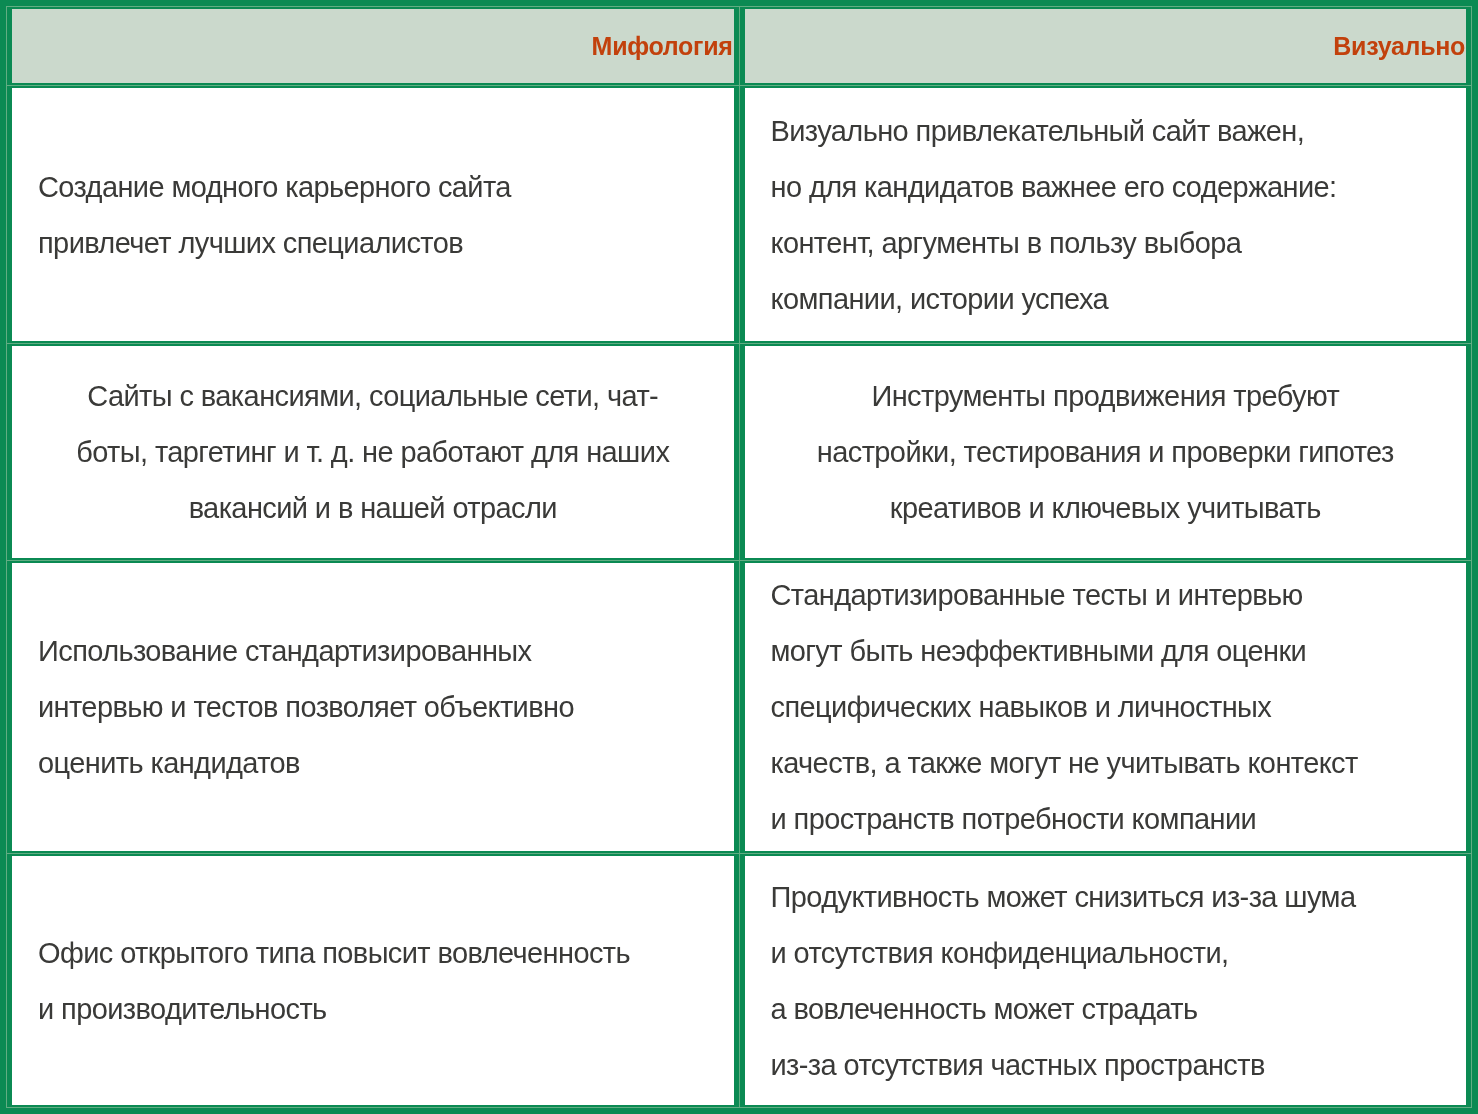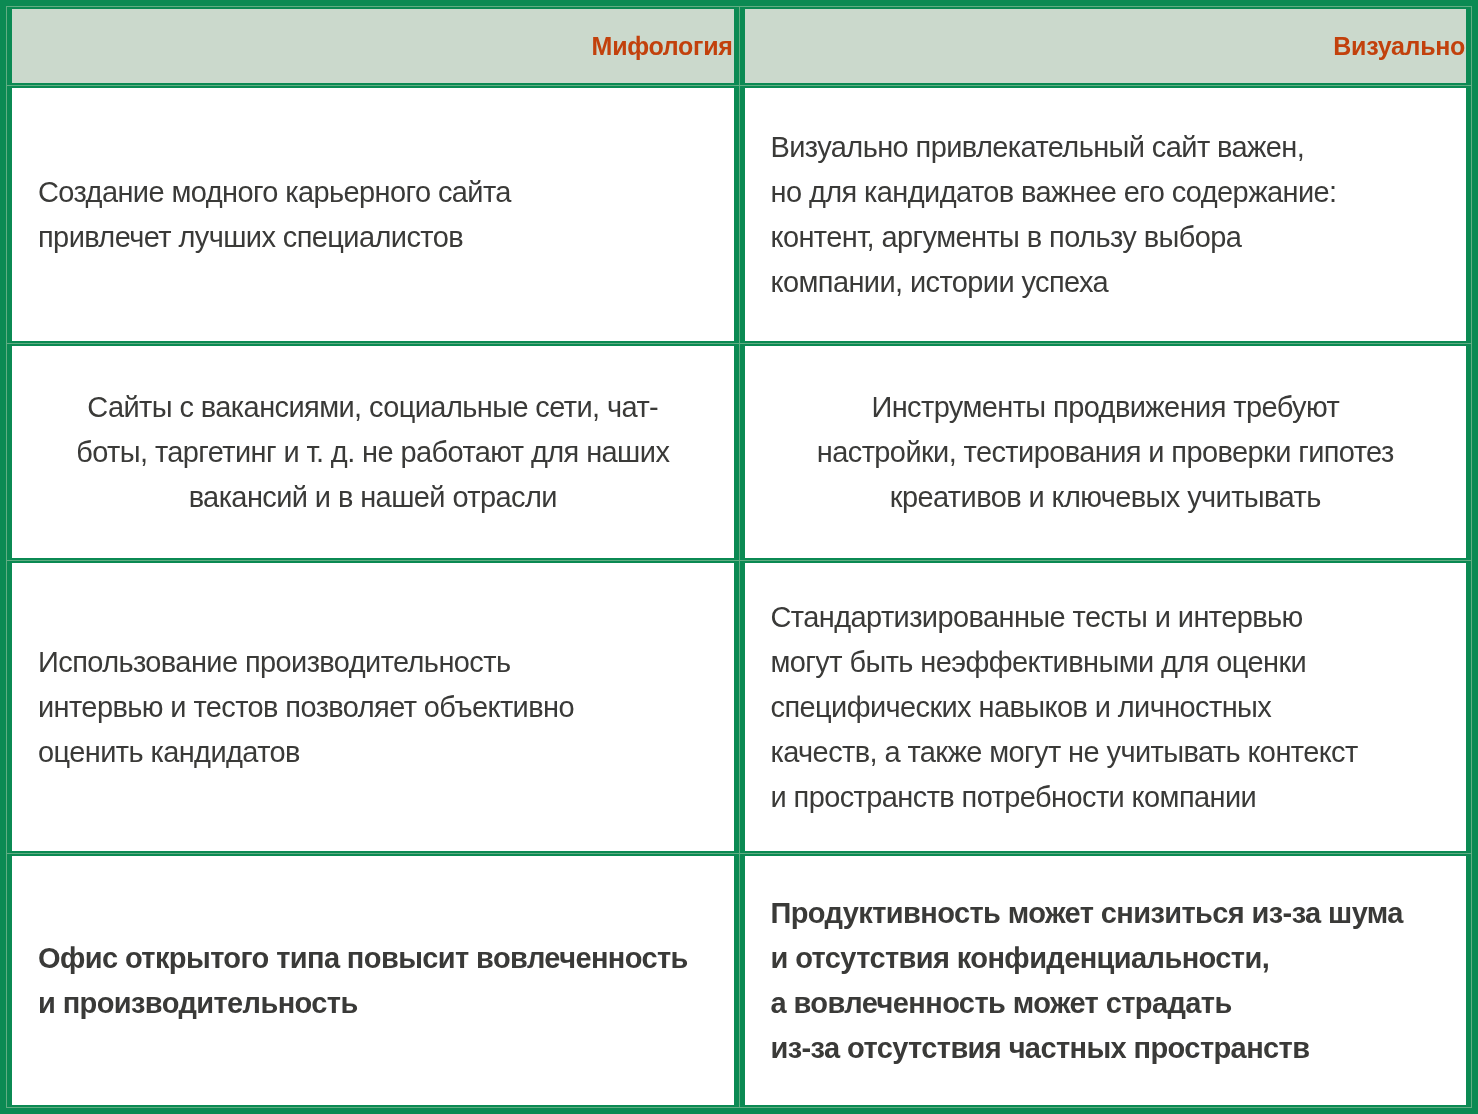--- a/index.html
+++ b/index.html
@@ -40,31 +40,31 @@
     color: #c2410c;
     font-size: 25px;
     font-weight: bold;
     text-align: right;
     letter-spacing: -0.3px;
   }
   td {
     padding: 0 26px;
     color: #3a3a38;
     font-size: 29px;
-    line-height: 45px;
+    line-height: 56px;
     letter-spacing: -0.6px;
     text-align: left;
   }
   td .cell-text {
     white-space: pre-line;
   }
   tr.row-1 td { height: 252px; }
   tr.row-2 td { height: 212px; text-align: center; }
   tr.row-3 td { height: 286px; }
-  tr.row-4 td { height: 248px; font-weight: bold; }
+  tr.row-4 td { height: 248px; }
 </style>
 </head>
 <body>
 
 <div class="page">
   <table class="myth-table">
     <thead>
       <tr>
         <th>
           <span class="cell-text">Мифология</span>
@@ -94,21 +94,21 @@
 вакансий и в нашей отрасли</div>
         </td>
         <td>
           <div class="cell-text">Инструменты продвижения требуют
 настройки, тестирования и проверки гипотез
 креативов и ключевых учитывать</div>
         </td>
       </tr>
       <tr class="row-3">
         <td>
-          <div class="cell-text">Использование производительность
+          <div class="cell-text">Использование стандартизированных
 интервью и тестов позволяет объективно
 оценить кандидатов</div>
         </td>
         <td>
           <div class="cell-text">Стандартизированные тесты и интервью
 могут быть неэффективными для оценки
 специфических навыков и личностных
 качеств, а также могут не учитывать контекст
 и пространств потребности компании</div>
         </td>

